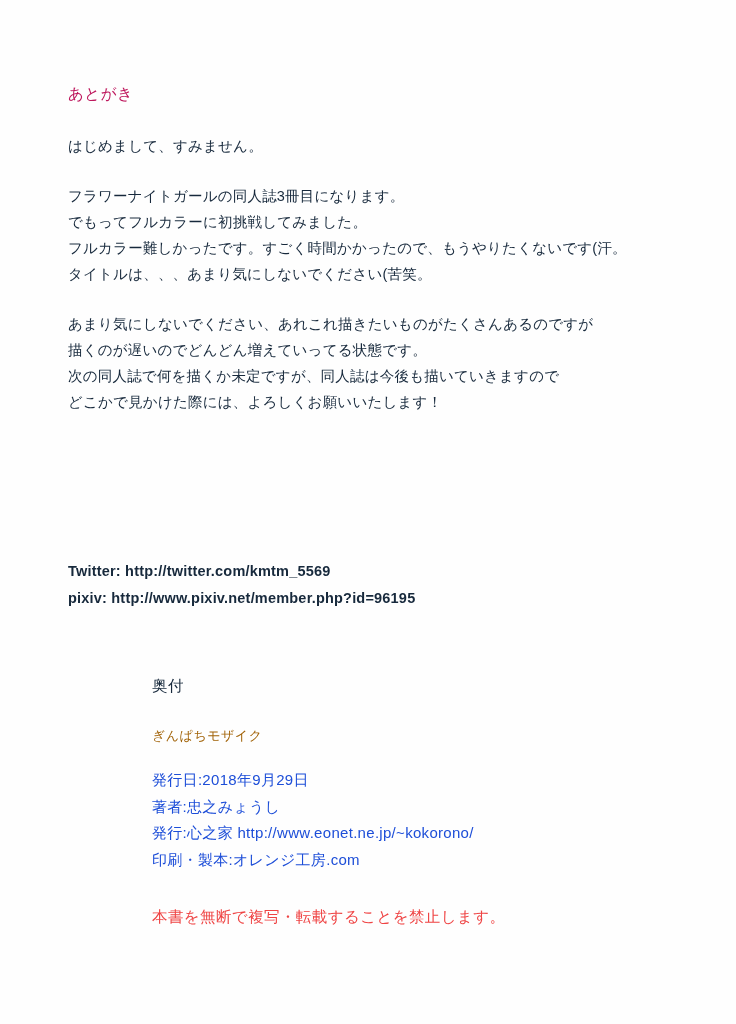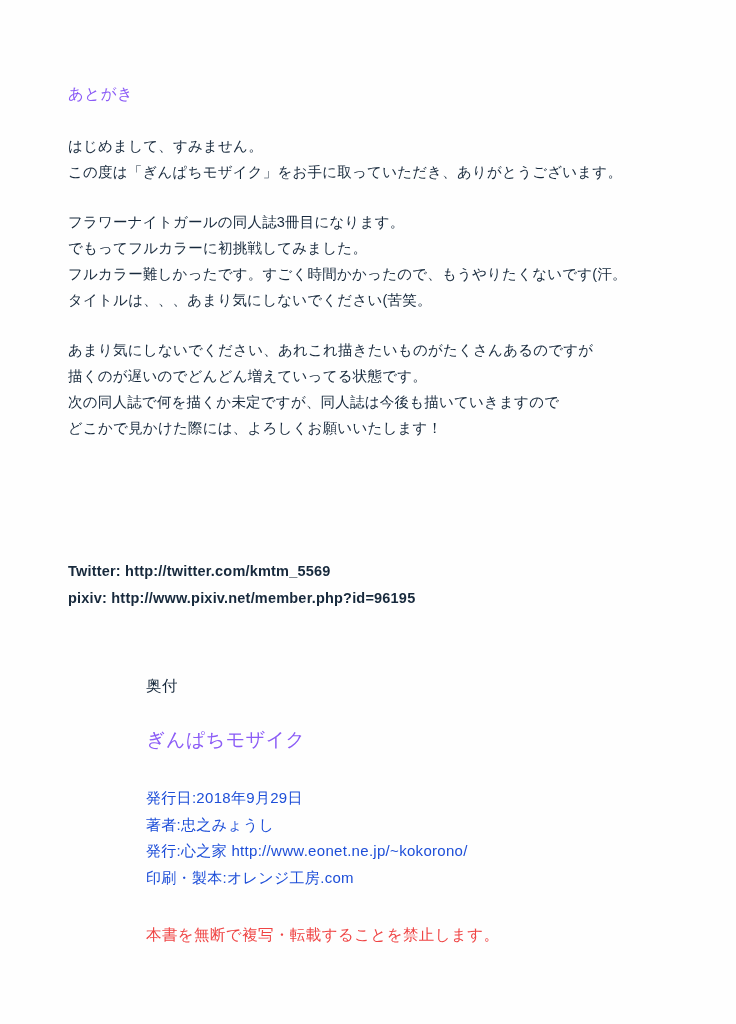--- a/index.html
+++ b/index.html
@@ -26,21 +26,21 @@
     position: absolute;
     left: 68px;
     top: 84px;
     width: 600px;
   }
   .afterword-title {
     font-size: 15.5px;
     letter-spacing: 0.5px;
     margin: 0 0 28px 0;
     font-weight: normal;
-    color: #8b5cf6;
+    color: #be185d;
   }
   .para {
     font-size: 14.5px;
     line-height: 26px;
     margin: 0 0 24px 0;
     color: #17293c;
     letter-spacing: 0.2px;
   }
   .para:last-child { margin-bottom: 0; }
   .para .line { display: block; white-space: nowrap; }
@@ -58,35 +58,35 @@
     line-height: 27px;
     color: #17293c;
     letter-spacing: 0.2px;
     white-space: nowrap;
     font-weight: bold;
   }
 
   
   .colophon {
     position: absolute;
-    left: 146px;
+    left: 152px;
     top: 676px;
     width: 520px;
   }
   .colophon-title {
     font-size: 15.5px;
     margin: 0 0 30px 0;
     font-weight: normal;
     color: #17293c;
     letter-spacing: 0.5px;
   }
   .colophon-work {
-    font-size: 19px;
-    margin: 0 0 32px 0;
-    color: #8b5cf6;
+    font-size: 13px;
+    margin: 0 0 22px 0;
+    color: #a16207;
     letter-spacing: 0.5px;
   }
   .colophon-list {
     margin: 0 0 34px 0;
   }
   .colophon-list .line {
     display: block;
     font-size: 15px;
     line-height: 26.5px;
     color: #1d4ed8;
@@ -104,21 +104,20 @@
 </head>
 <body>
 
 <div class="page">
 
   <section class="afterword">
     <h1 class="afterword-title">あとがき</h1>
 
     <p class="para">
       <span class="line">はじめまして、すみません。</span>
-      <span class="line">この度は「ぎんぱちモザイク」をお手に取っていただき、ありがとうございます。</span>
     </p>
 
     <p class="para">
       <span class="line">フラワーナイトガールの同人誌3冊目になります。</span>
       <span class="line">でもってフルカラーに初挑戦してみました。</span>
       <span class="line">フルカラー難しかったです。すごく時間かかったので、もうやりたくないです(汗。</span>
       <span class="line">タイトルは、、、あまり気にしないでください(苦笑。</span>
     </p>
 
 

